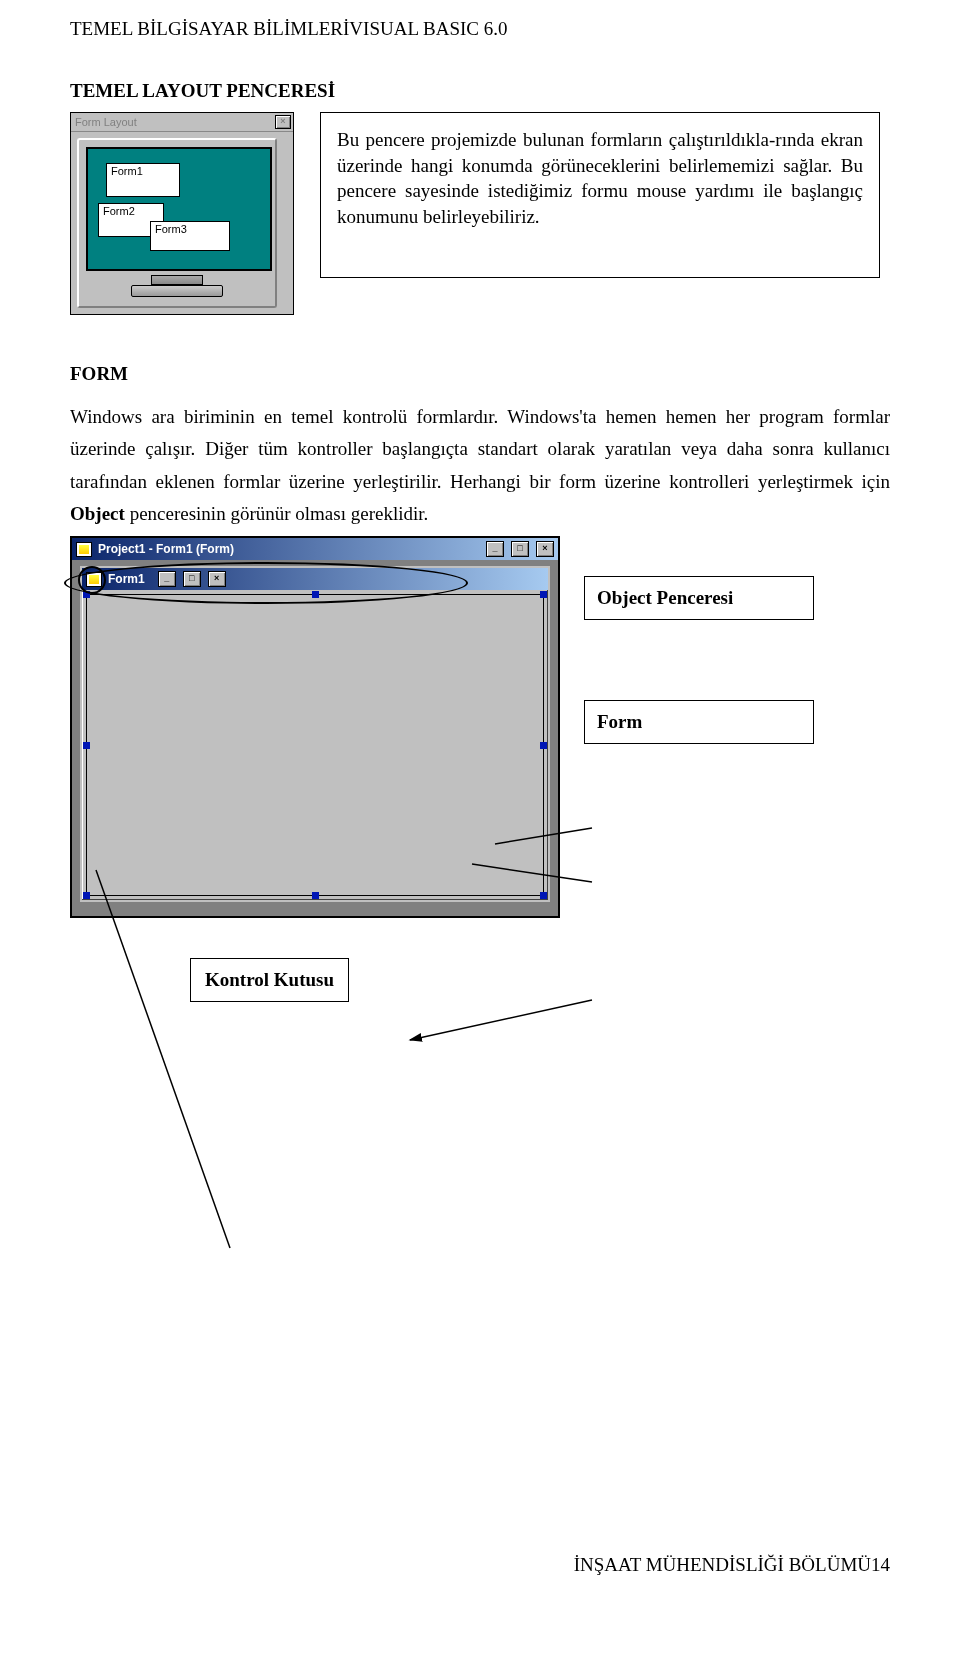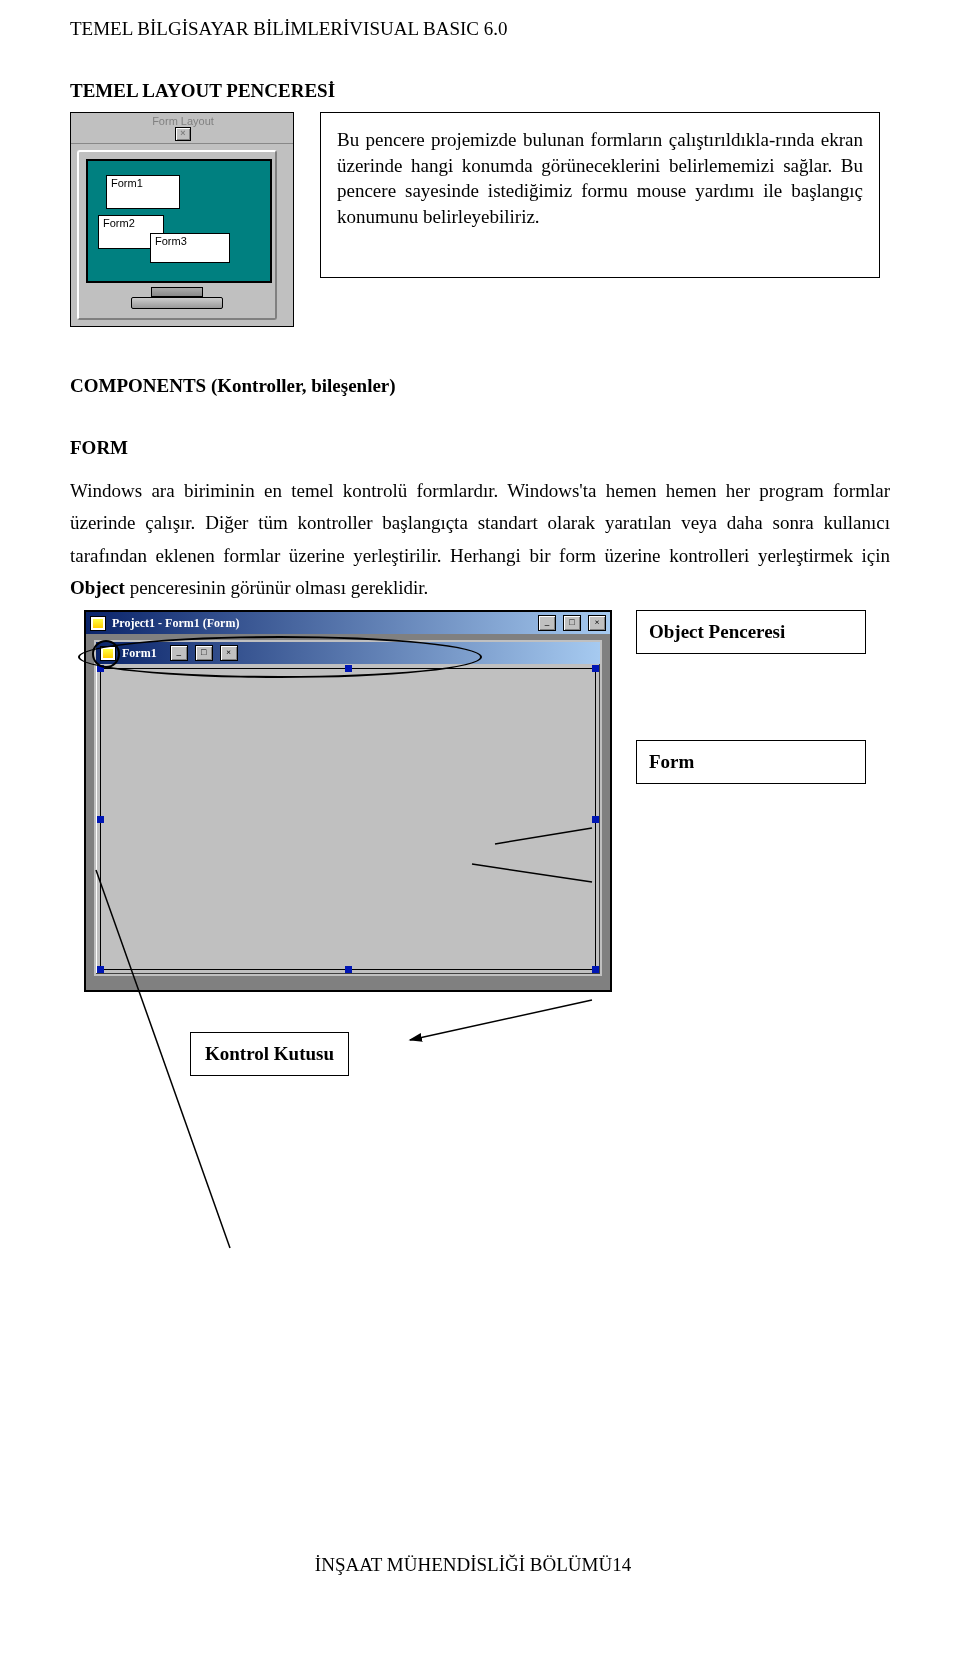--- a/index.html
+++ b/index.html
@@ -45,21 +45,20 @@
   }
   .winlayout-title {
     display: flex;
     justify-content: space-between;
     align-items: center;
     padding: 2px 2px 2px 4px;
     font-size: 11px;
     color: #808080;
     background: #c0c0c0;
     border-bottom: 1px solid #888;
-    flex-direction: column;
   }
   .winlayout-close {
     width: 14px; height: 12px;
     background: #c0c0c0;
     border: 1px solid #000;
     box-shadow: inset 1px 1px 0 #fff, inset -1px -1px 0 #808080;
     font-size: 9px;
     line-height: 10px;
     text-align: center;
     font-weight: bold;
@@ -138,23 +137,22 @@
     margin-bottom: 6px;
   }
   
   .objwrap {
     display: flex;
     gap: 24px;
     margin-top: 2px;
   }
   .objwin {
     position: relative;
-    width: 528px;
-    font-family: Liberation Serif, serif;
-    margin-left: 14px;
+    width: 490px;
+    font-family: Liberation Sans, sans-serif;
   }
   .mdi-outer {
     background: #808080;
     border: 2px solid #000;
     padding: 0 0 12px 0;
   }
   .mdi-title {
     display: flex;
     align-items: center;
     background: linear-gradient(90deg,#0a246a 0%,#a6caf0 100%);
@@ -217,21 +215,21 @@
     background: #0016b5;
     position: absolute;
   }
   .circle-ann {
     position:absolute;
     border:2px solid #000;
     border-radius:50%;
     pointer-events:none;
   }
   
-  .right-labels { width: 230px; display: flex; flex-direction: column; gap: 30px; }
+  .right-labels { width: 230px; display: flex; flex-direction: column; gap: 24px; margin-top: 40px; }
   .lblbox {
     border: 1.5px solid #000;
     padding: 10px 12px;
     font-size: 19px;
     font-weight: bold;
   }
   .gap-lbl { margin-top: 56px; }
 
   .kontrol-box {
     border: 1.5px solid #000;
@@ -240,21 +238,21 @@
     font-weight: bold;
     display: inline-block;
     margin-top: 40px;
     margin-left: 120px;
   }
   .footer {
     position: absolute;
     left: 56px; right: 70px;
     bottom: 24px;
     display: flex;
-    justify-content: center;
+    justify-content: flex-end;
     font-size: 19px;
   }
   
   svg.ann { position:absolute; left:0; top:0; pointer-events:none; }
 </style>
 </head>
 <body>
 
 <div class="page">
 
@@ -281,21 +279,20 @@
           </div>
           <div class="stand"></div>
           <div class="base"></div>
         </div>
       </div>
     </div>
 
     <div class="bordered explain-layout">Bu pencere projemizde bulunan formların çalıştırıldıkla-rında ekran üzerinde hangi konumda görüneceklerini belirlememizi sağlar. Bu pencere sayesinde istediğimiz formu mouse yardımı ile başlangıç konumunu belirleyebiliriz.</div>
   </div>
 
-  <div class="h-components">COMPONENTS (Kontroller, bileşenler)</div>
 
   <div class="h-form">FORM</div>
 
   <div class="para">
     <span>Windows ara biriminin en temel kontrolü formlardır. Windows'ta hemen hemen her program formlar üzerinde çalışır. Diğer tüm kontroller başlangıçta standart olarak yaratılan veya daha sonra kullanıcı tarafından eklenen formlar üzerine yerleştirilir. Herhangi bir form üzerine kontrolleri yerleştirmek için </span><b>Object</b><span>  penceresinin görünür olması gereklidir.</span>
   </div>
 
   <div class="objwrap">
     <div class="objwin">
       <div class="mdi-outer">

